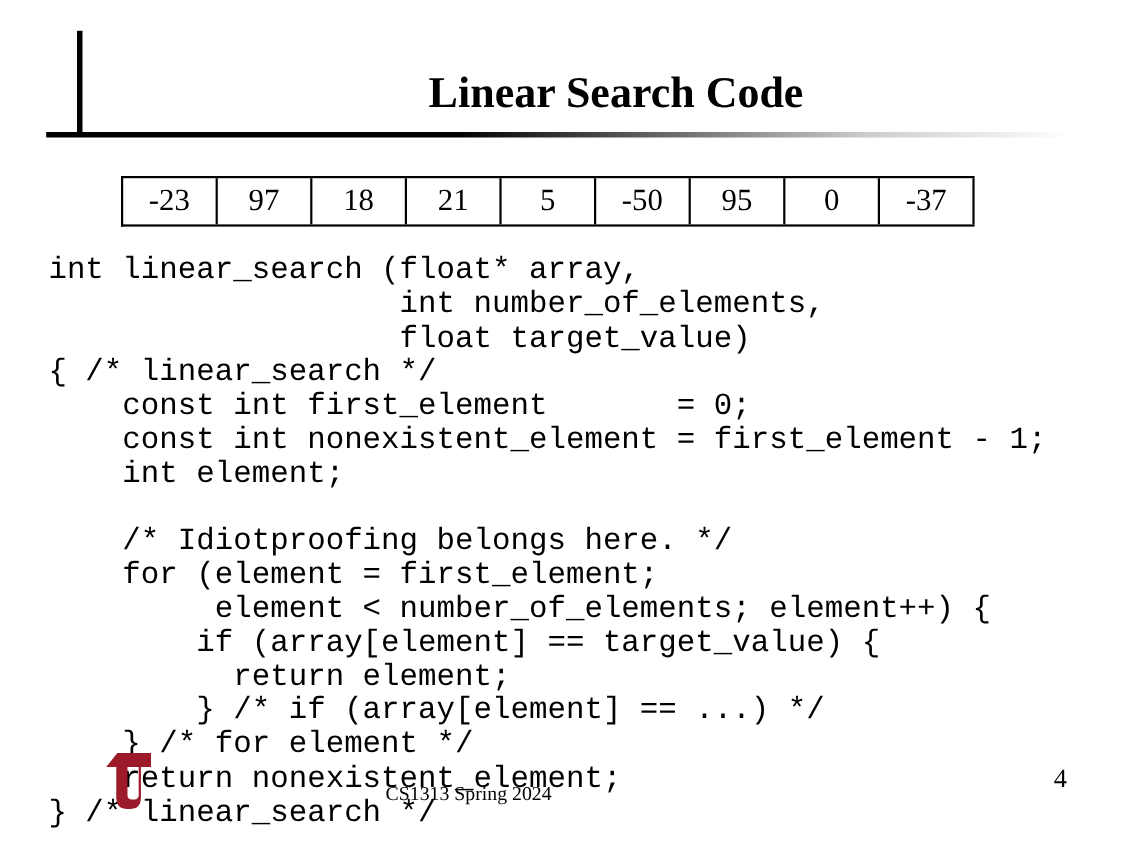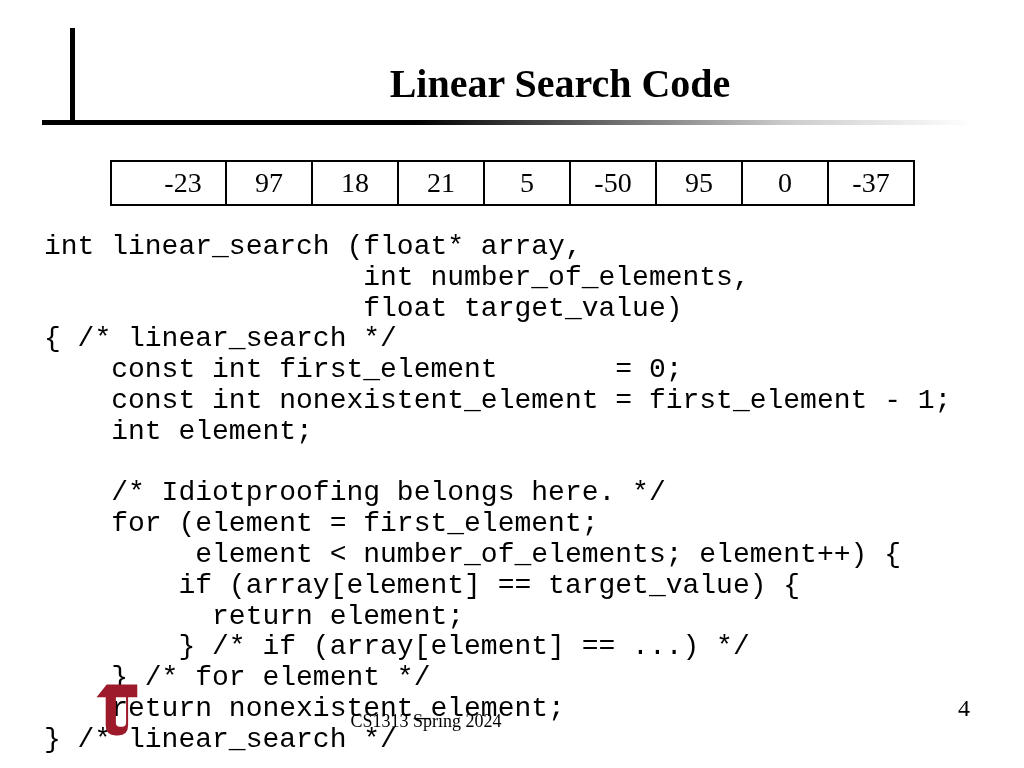--- a/index.html
+++ b/index.html
@@ -46,21 +46,20 @@
     margin-left: 48px;
   }
   
   .array-row {
     position: absolute;
     top: 160px;
     left: 110px;
     display: flex;
     border: 2px solid #000;
     border-right: none;
-    padding-left: 29px;
   }
   .array-cell {
     width: 84px;
     height: 42px;
     border-right: 2px solid #000;
     display: flex;
     align-items: center;
     justify-content: center;
     font-size: 28px;
   }

